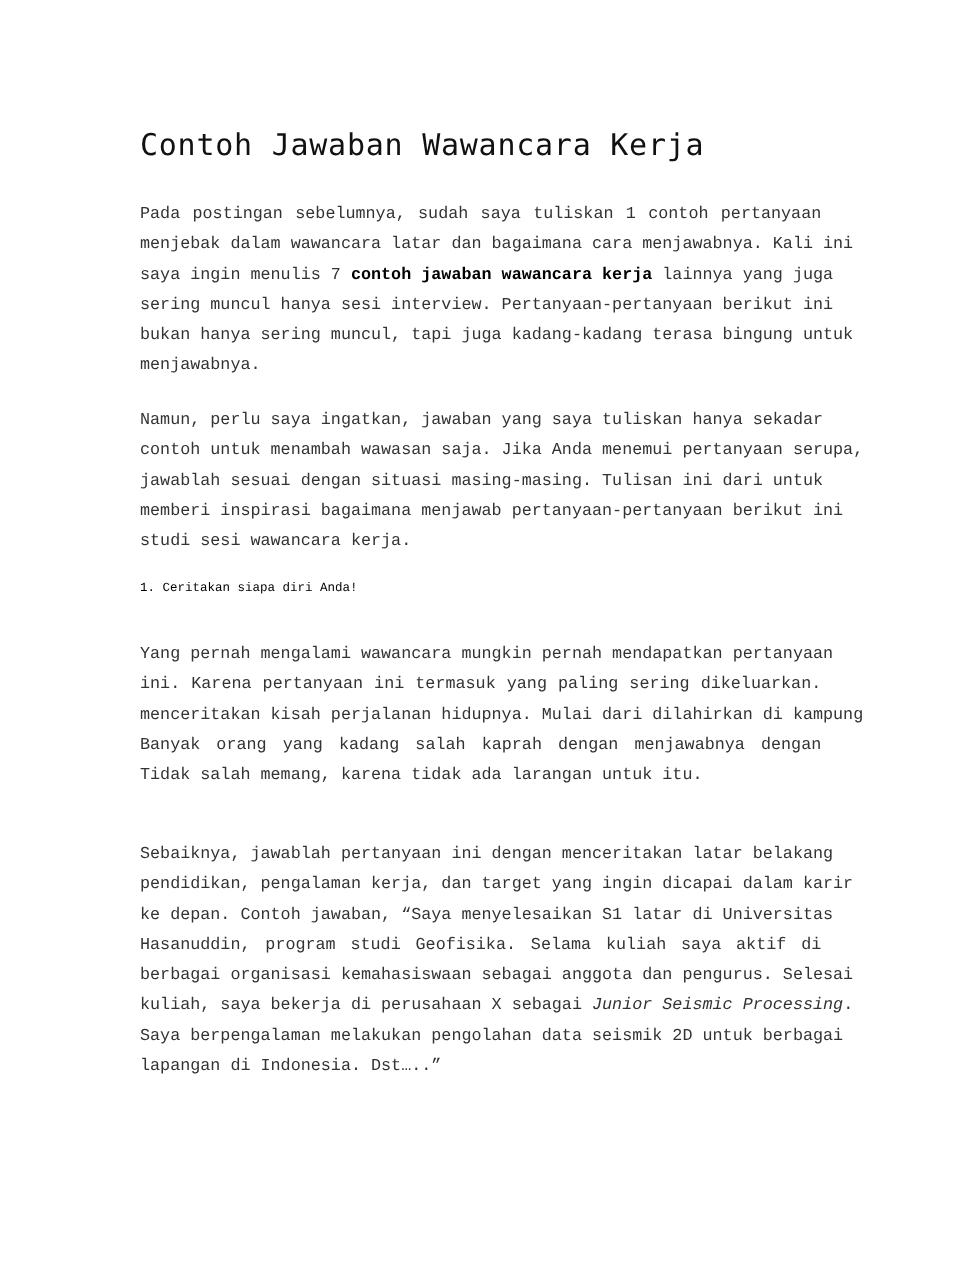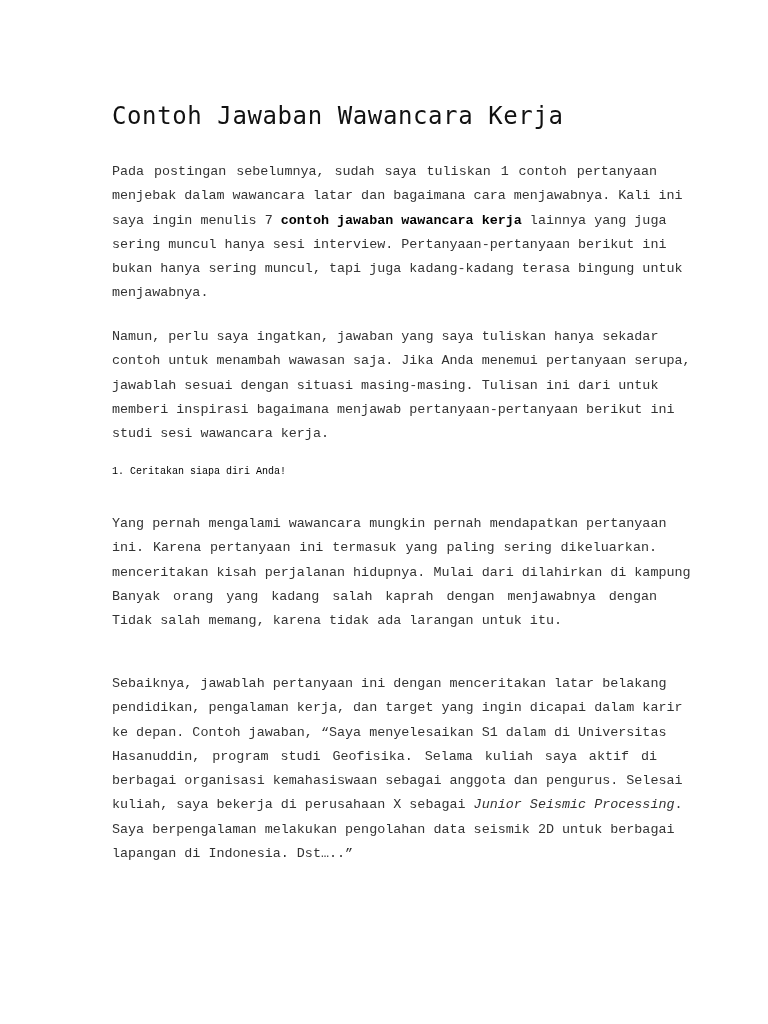--- a/index.html
+++ b/index.html
@@ -56,21 +56,21 @@
     <div class="line">Yang pernah mengalami wawancara mungkin pernah mendapatkan pertanyaan</div>
     <div class="line">ini. Karena pertanyaan ini termasuk yang paling sering dikeluarkan.</div>
     <div class="line">menceritakan kisah perjalanan hidupnya. Mulai dari dilahirkan di kampung</div>
     <div class="line">Banyak orang yang kadang salah kaprah dengan menjawabnya dengan</div>
     <div class="line last">Tidak salah memang, karena tidak ada larangan untuk itu.</div>
   </div>
 
   <div class="para" style="top:672px;">
     <div class="line">Sebaiknya, jawablah pertanyaan ini dengan menceritakan latar belakang</div>
     <div class="line">pendidikan, pengalaman kerja, dan target yang ingin dicapai dalam karir</div>
-    <div class="line">ke depan. Contoh jawaban, “Saya menyelesaikan S1 dalam di Universitas</div>
+    <div class="line">ke depan. Contoh jawaban, “Saya menyelesaikan S1 latar di Universitas</div>
     <div class="line">Hasanuddin, program studi Geofisika. Selama kuliah saya aktif di</div>
     <div class="line">berbagai organisasi kemahasiswaan sebagai anggota dan pengurus. Selesai</div>
     <div class="line"><span>kuliah, saya bekerja di perusahaan X sebagai </span><i>Junior Seismic Processing</i><span>.</span></div>
     <div class="line">Saya berpengalaman melakukan pengolahan data seismik 2D untuk berbagai</div>
     <div class="line last">lapangan di Indonesia. Dst…..”</div>
   </div>
 
 </div>
 
 </body></html>

